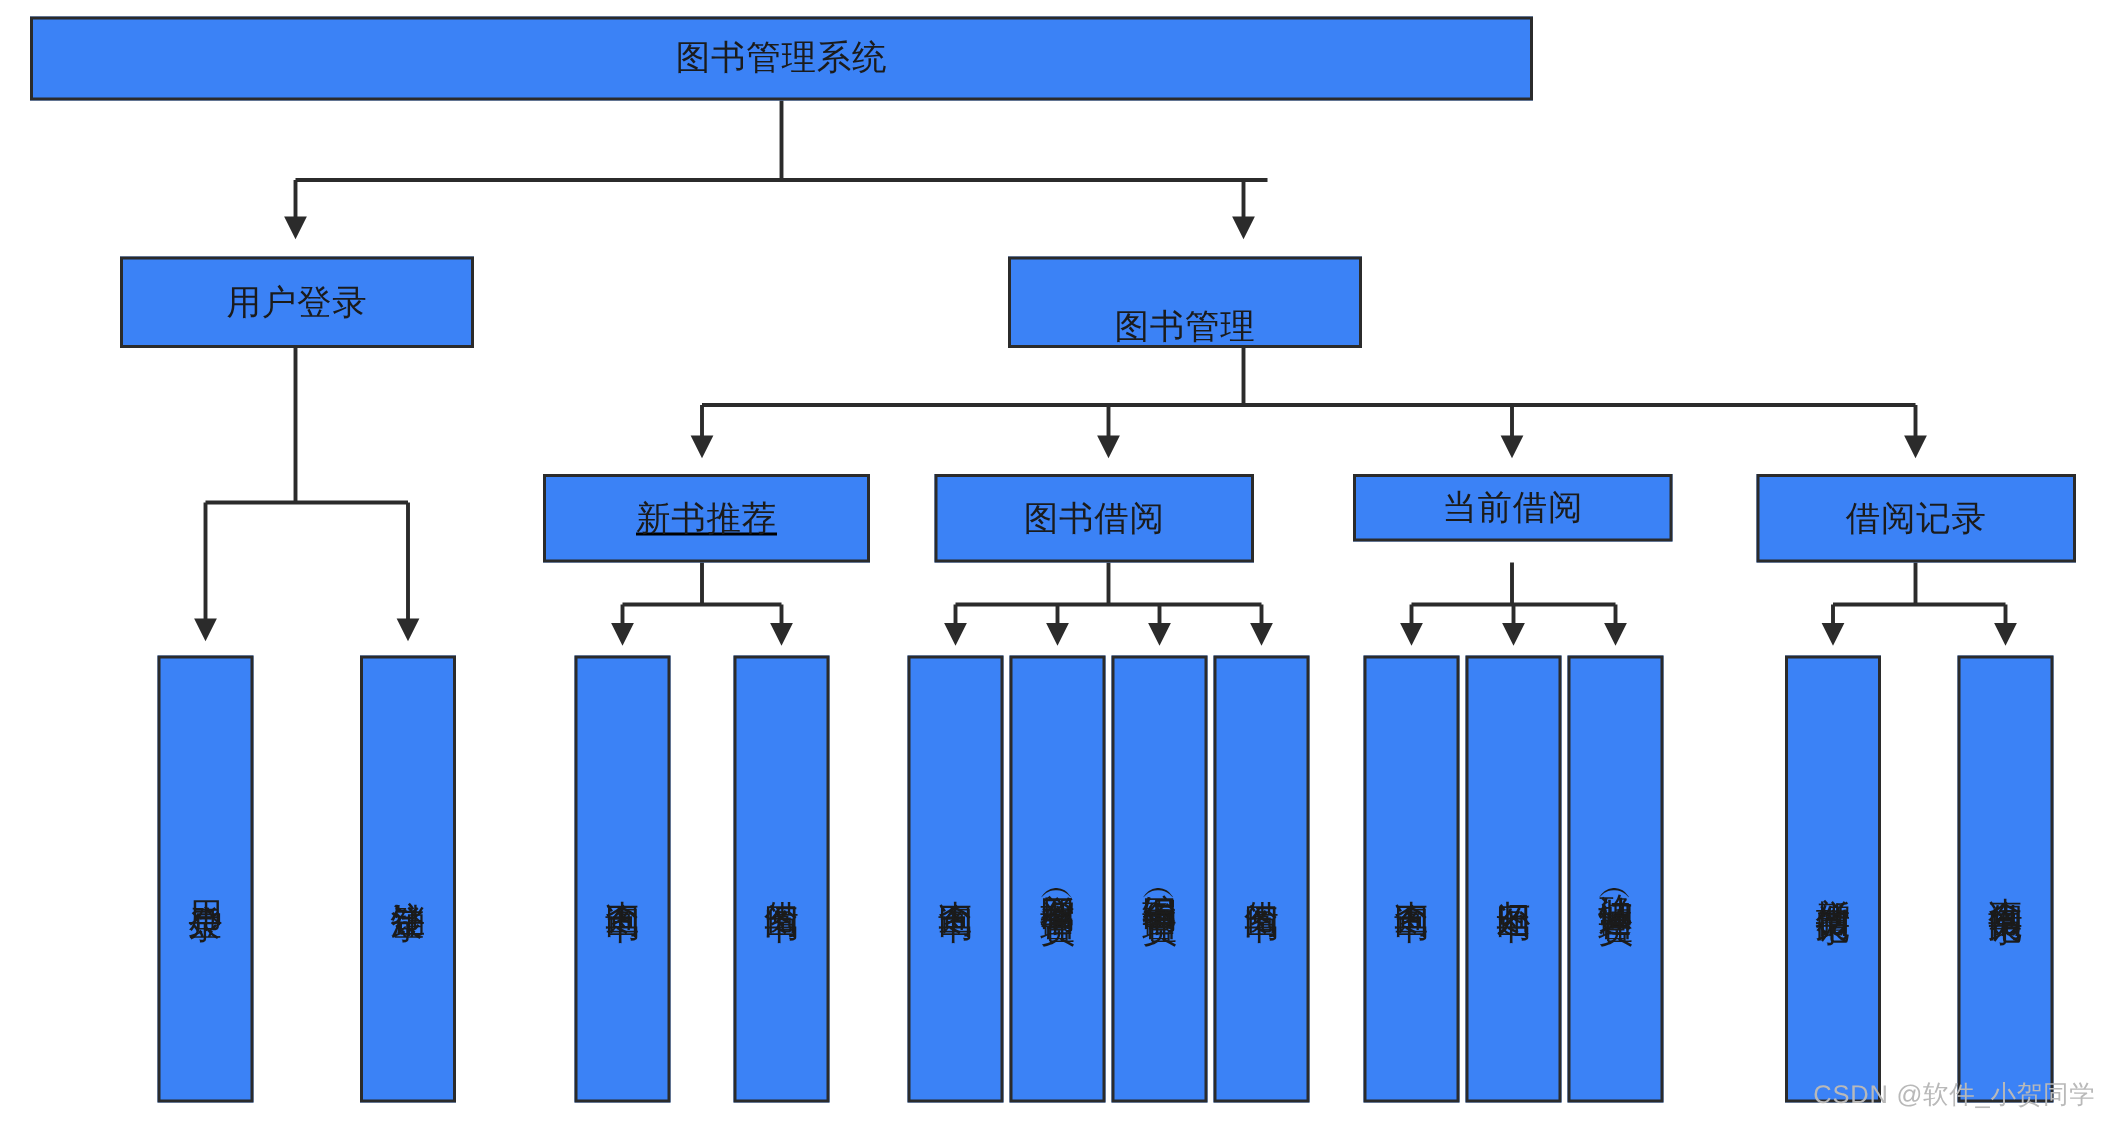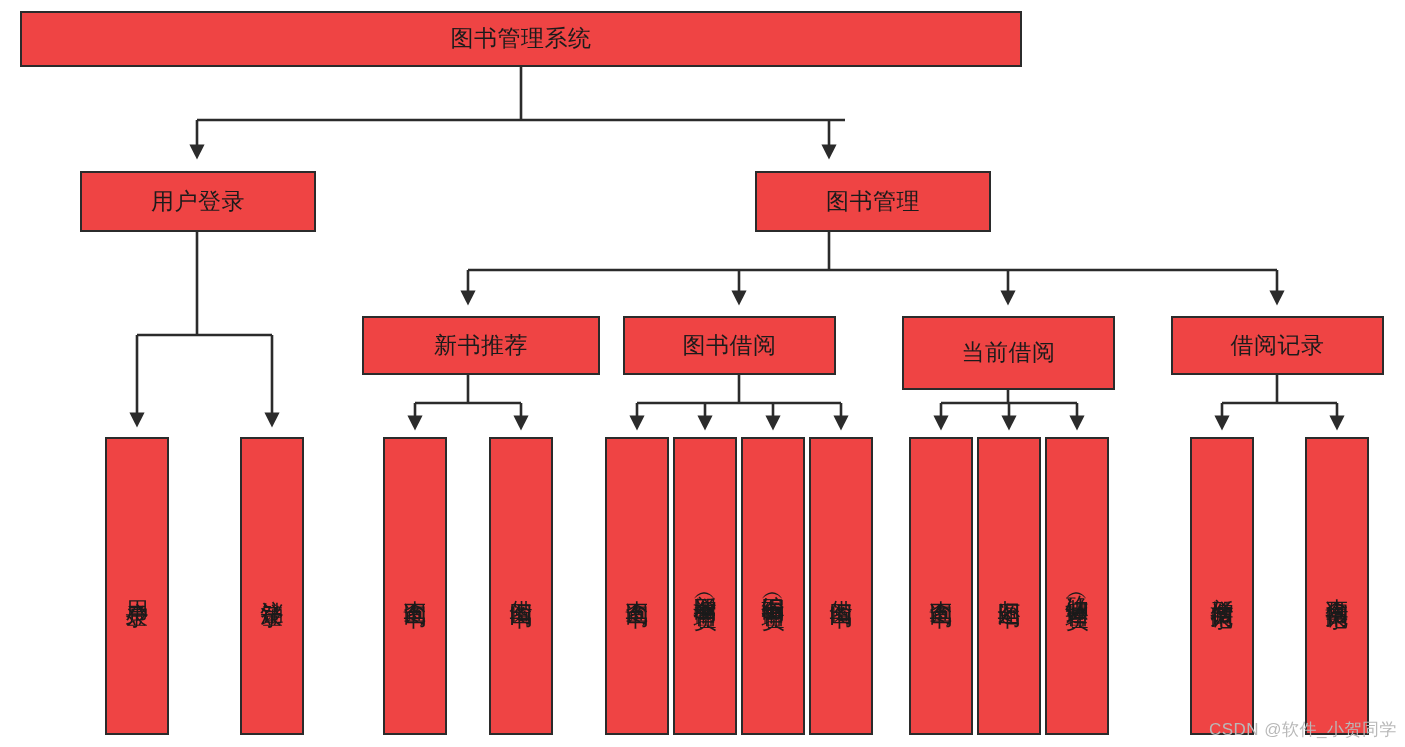--- a/index.html
+++ b/index.html
@@ -22,21 +22,21 @@
     left: 0;
     top: 0;
     width: 1405px;
     height: 747px;
     pointer-events: none;
   }
   .node {
     position: absolute;
     box-sizing: border-box;
     border: 2.5px solid #2b2b2b;
-    background: #ef4444;
+    background: #3b82f6;
     display: flex;
     align-items: center;
     justify-content: center;
     z-index: 2;
   }
   .node .label {
     color: #1b1b1b;
     letter-spacing: 0.5px;
   }
   
@@ -125,31 +125,31 @@
     </g>
   </svg>
 
   <div class="node h" style="left:20px; top:11px; width:1002px; height:56px;">
     <span class="label">图书管理系统</span>
   </div>
 
   <div class="node h" style="left:80px; top:171px; width:236px; height:61px;">
     <span class="label">用户登录</span>
   </div>
-  <div class="node h" style="left:755px; top:171px; width:236px; height:61px;">
+  <div class="node h" style="left:672px; top:171px; width:236px; height:61px;align-items:flex-end;">
     <span class="label">图书管理</span>
   </div>
 
-  <div class="node h" style="left:362px; top:316px; width:238px; height:59px;">
+  <div class="node h" style="left:362px; top:316px; width:218px; height:59px;text-decoration:underline;">
     <span class="label">新书推荐</span>
   </div>
   <div class="node h" style="left:623px; top:316px; width:213px; height:59px;">
     <span class="label">图书借阅</span>
   </div>
-  <div class="node h" style="left:902px; top:316px; width:213px; height:74px;">
+  <div class="node h" style="left:902px; top:316px; width:213px; height:45px;">
     <span class="label">当前借阅</span>
   </div>
   <div class="node h" style="left:1171px; top:316px; width:213px; height:59px;justify-content:center;">
     <span class="label">借阅记录</span>
   </div>
 
   <div class="node v" style="left:105px; top:437px; width:64px; height:298px;">
     <span class="label">用户登录</span>
   </div>
   <div class="node v" style="left:240px; top:437px; width:64px; height:298px;">

